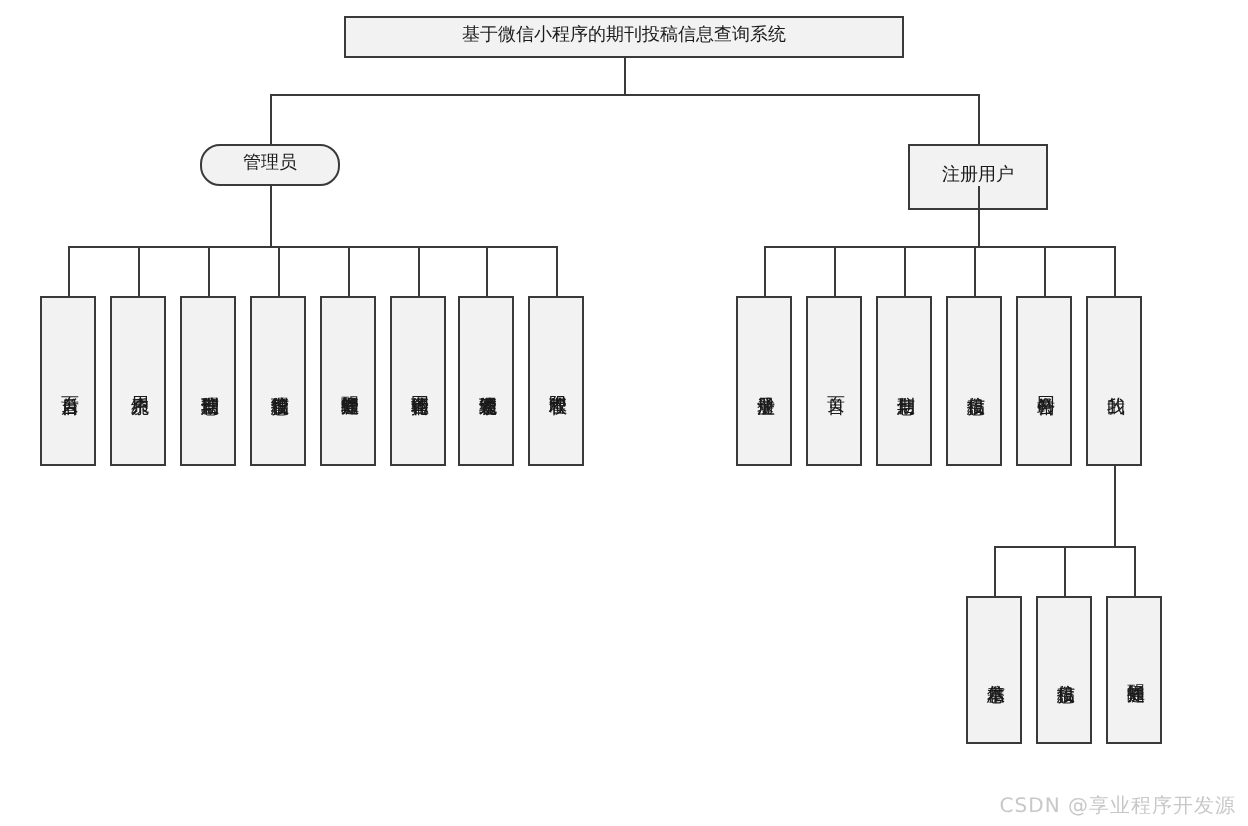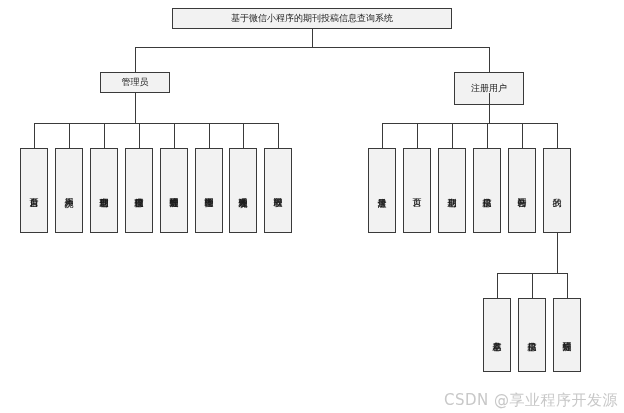--- a/index.html
+++ b/index.html
@@ -37,42 +37,42 @@
     position: absolute;
     background: #3a3a3a;
   }
   .line.h { height: 1px; }
   .line.v { width: 1px; }
 
   .watermark {
     position: absolute;
     right: 6px;
     bottom: 3px;
-    font-size: 15px;
+    font-size: 10px;
     color: #c8c8c8;
     letter-spacing: 0.5px;
     white-space: nowrap;
   }
 </style>
 </head>
 <body>
 
 <div id="canvas">
 
   <div class="node horiz" style="left:172px; top:8px; width:280px; height:21px;">
     <span class="lbl">基于微信小程序的期刊投稿信息查询系统</span>
   </div>
 
   <div class="line v" style="left:312px; top:29px; height:18px;"></div>
 
   <div class="line h" style="left:135px; top:47px; width:355px;"></div>
   <div class="line v" style="left:135px; top:47px; height:25px;"></div>
   <div class="line v" style="left:489px; top:47px; height:25px;"></div>
 
-  <div class="node horiz" style="left:100px; top:72px; width:70px; height:21px;">
+  <div class="node horiz" style="left:100px; top:72px; width:70px; height:21px;border-radius:10px;">
     <span class="lbl">管理员</span>
   </div>
   <div class="line v" style="left:135px; top:93px; height:30px;"></div>
   <div class="line h" style="left:34px; top:123px; width:244px;"></div>
 
   <div class="line v" style="left:34px;  top:123px; height:25px;"></div>
   <div class="line v" style="left:69px;  top:123px; height:25px;"></div>
   <div class="line v" style="left:104px; top:123px; height:25px;"></div>
   <div class="line v" style="left:139px; top:123px; height:25px;"></div>
   <div class="line v" style="left:174px; top:123px; height:25px;"></div>

